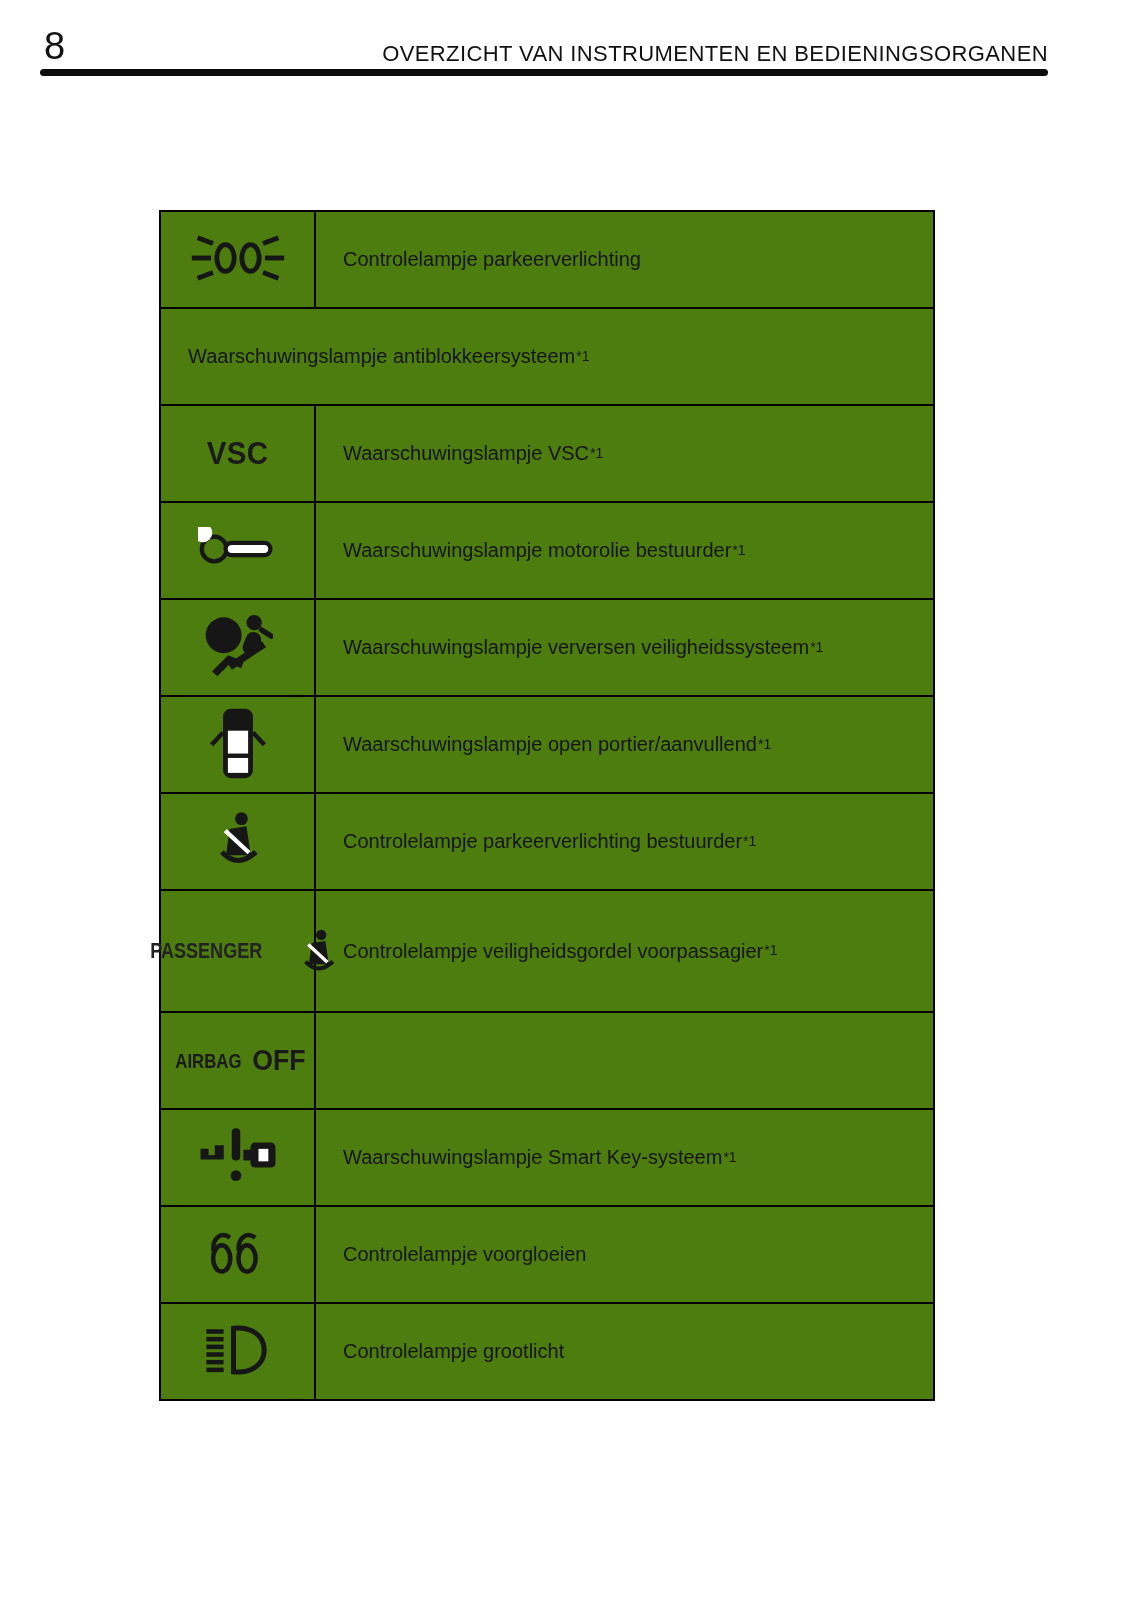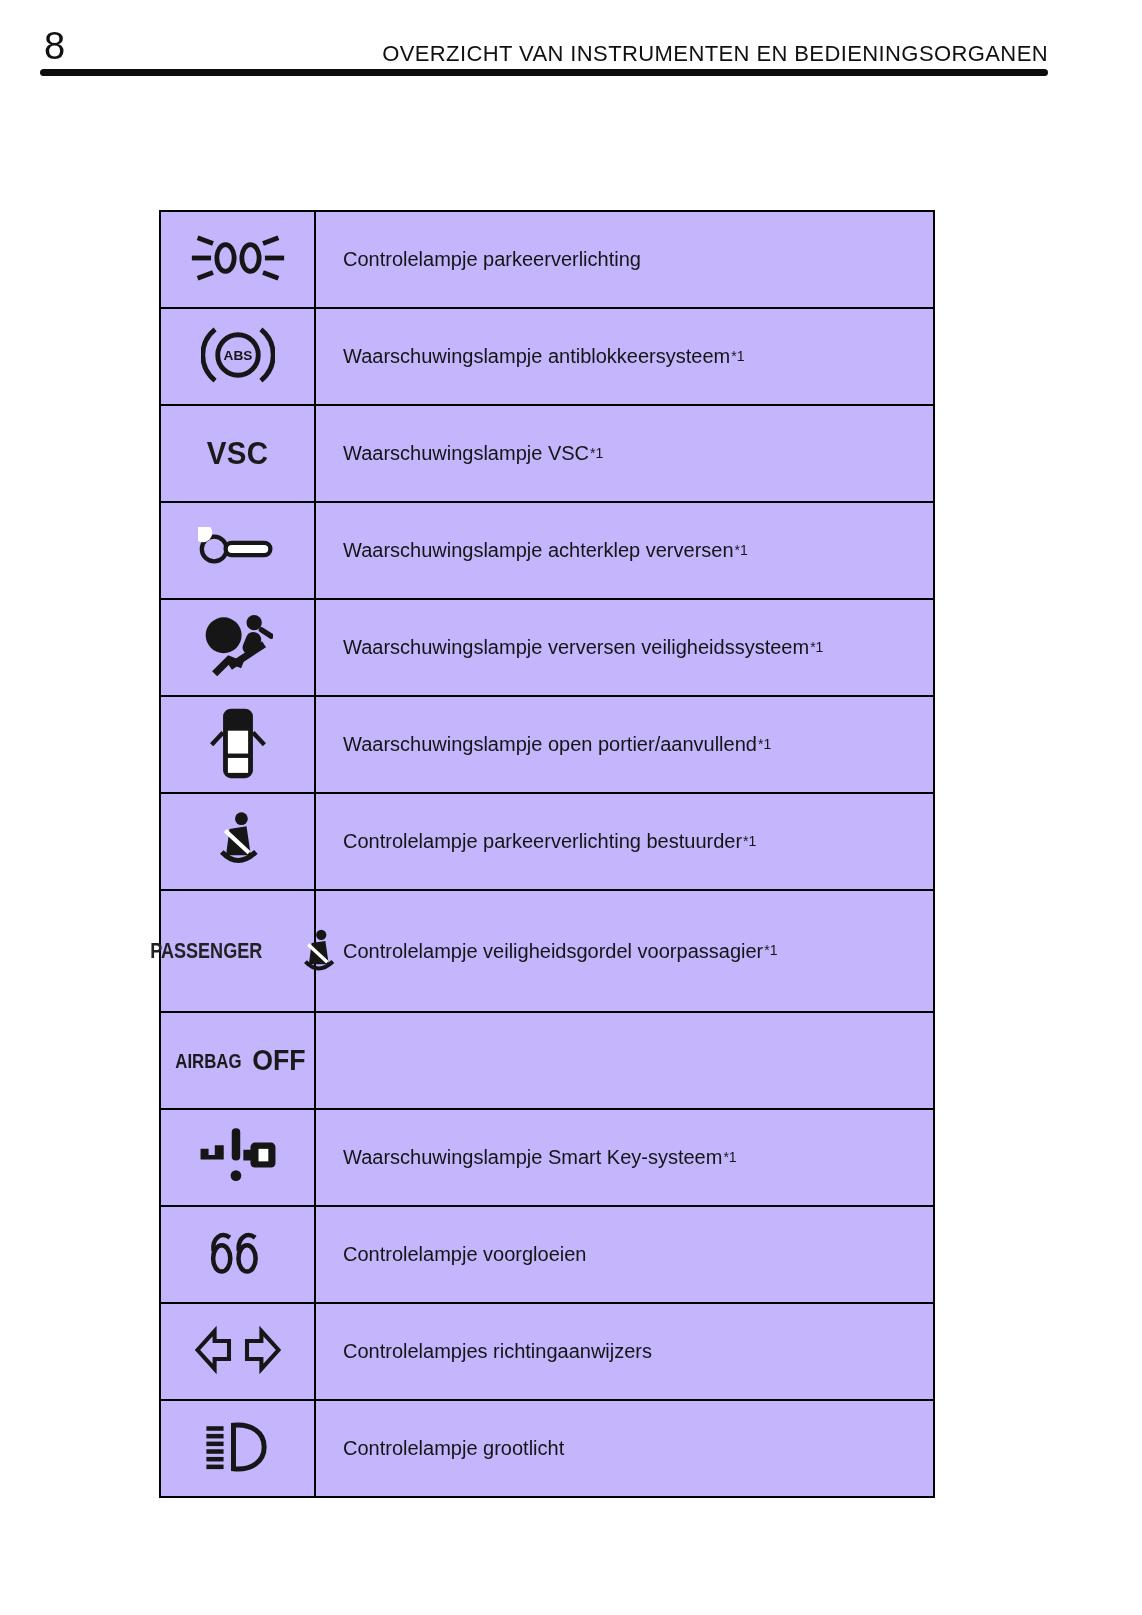--- a/index.html
+++ b/index.html
@@ -23,21 +23,21 @@
   }
   .header-rule{
     position:absolute;left:40px;top:69px;width:1008px;height:7px;
     background:#0d0d0d;border-radius:3.5px;
   }
   
   .lamp-table{
     position:absolute;left:159px;top:210px;width:776px;
     border:2.5px solid #000;
     box-sizing:border-box;
-    background:#c4b5fd;
+    background:#4d7c0f;
   }
   .row{display:flex;height:95px;}
   .row.tall{height:120px;}
   .row + .row{border-top:2.5px solid #000;}
   .icon-cell{
     width:155px;min-width:155px;
     border-right:2.5px solid #000;
     display:flex;align-items:center;justify-content:center;
     box-sizing:border-box;
   }
@@ -80,29 +80,20 @@
         <line x1="80" y1="31" x2="100" y2="31"></line>
         <line x1="78" y1="46" x2="94" y2="52"></line>
       </g>
     </svg></span>
         </div>
         <div class="label-cell">
           <span>Controlelampje parkeerverlichting</span>
         </div>
       </div>
       <div class="row">
-        <div class="icon-cell">
-          <span>
-    <svg width="74" height="64" viewBox="0 0 84 72">
-      <circle class="st" cx="42" cy="36" r="23" stroke-width="5.5"></circle>
-      <path class="st" d="M16,7 C6,15 2,25 2,36 C2,47 6,57 16,65" stroke-width="5.5"></path>
-      <path class="st" d="M68,7 C78,15 82,25 82,36 C82,47 78,57 68,65" stroke-width="5.5"></path>
-      <text x="42" y="42" text-anchor="middle" font-family="Liberation Sans, sans-serif" font-size="15.5" font-weight="bold" fill="#161616">ABS</text>
-    </svg></span>
-        </div>
         <div class="label-cell">
           <span>Waarschuwingslampje antiblokkeersysteem</span>
           <sup>*1</sup>
         </div>
       </div>
       <div class="row">
         <div class="icon-cell">
           <span>
             <div class="vsc-word">VSC</div>
           </span>
@@ -115,21 +106,21 @@
       <div class="row">
         <div class="icon-cell">
           <span>
     <svg width="80" height="44" viewBox="0 0 84 44">
       <circle class="st" cx="17" cy="22" r="13" stroke-width="4.5"></circle>
       <circle cx="5" cy="5" r="10" fill="#fff"></circle>
       <rect x="29" y="15.5" width="47" height="13" rx="6.5" fill="#fff" stroke="#161616" stroke-width="4.5"></rect>
     </svg></span>
         </div>
         <div class="label-cell">
-          <span>Waarschuwingslampje achterklep verversen</span>
+          <span>Waarschuwingslampje motorolie bestuurder</span>
           <sup>*1</sup>
         </div>
       </div>
       <div class="row">
         <div class="icon-cell">
           <span>
     <svg width="70" height="72" viewBox="0 0 78 78">
       <circle class="fl" cx="23" cy="27" r="20"></circle>
       <circle class="fl" cx="57" cy="13" r="8.5"></circle>
       <rect class="fl" x="46" y="23" width="17" height="26" rx="8" transform="rotate(22 54 36)"></rect>
@@ -233,34 +224,20 @@
       </g>
     </svg></span>
         </div>
         <div class="label-cell">
           <span>Controlelampje voorgloeien</span>
         </div>
       </div>
       <div class="row">
         <div class="icon-cell">
           <span>
-    <svg width="90" height="56" viewBox="0 0 100 62">
-      <g class="st" stroke-width="4.5" stroke-linejoin="miter">
-        <path d="M24,10 L24,21 L40,21 L40,41 L24,41 L24,52 L5,31 Z"></path>
-        <path d="M76,10 L76,21 L60,21 L60,41 L76,41 L76,52 L95,31 Z"></path>
-      </g>
-    </svg></span>
-        </div>
-        <div class="label-cell">
-          <span>Controlelampjes richtingaanwijzers</span>
-        </div>
-      </div>
-      <div class="row">
-        <div class="icon-cell">
-          <span>
     <svg width="74" height="54" viewBox="0 0 82 58">
       <path class="st" d="M36,5 C56,3 70,13 70,29 C70,45 56,55 36,53 L36,5 Z" stroke-width="5.5"></path>
       <g class="fl">
         <rect x="6" y="6" width="19" height="5"></rect>
         <rect x="6" y="14.5" width="19" height="5"></rect>
         <rect x="6" y="23" width="19" height="5"></rect>
         <rect x="6" y="31.5" width="19" height="5"></rect>
         <rect x="6" y="40" width="19" height="5"></rect>
         <rect x="6" y="48.5" width="19" height="5"></rect>
       </g>

